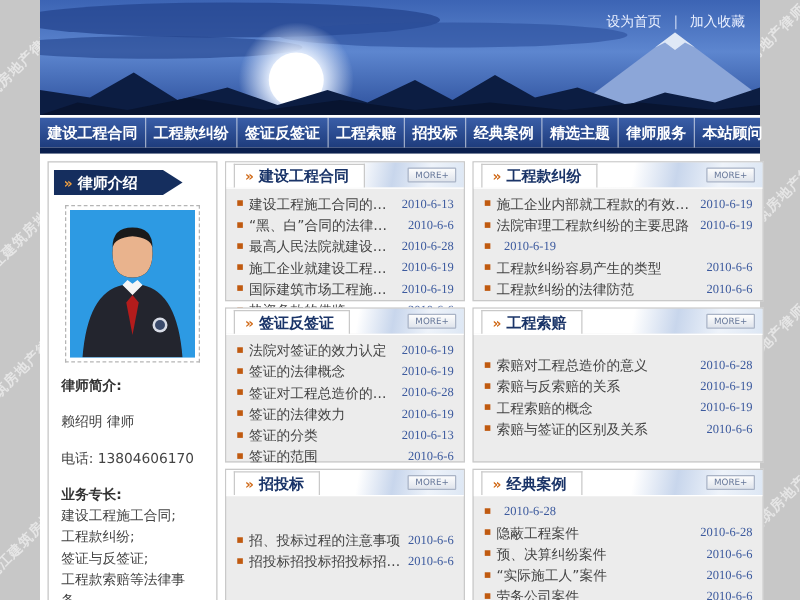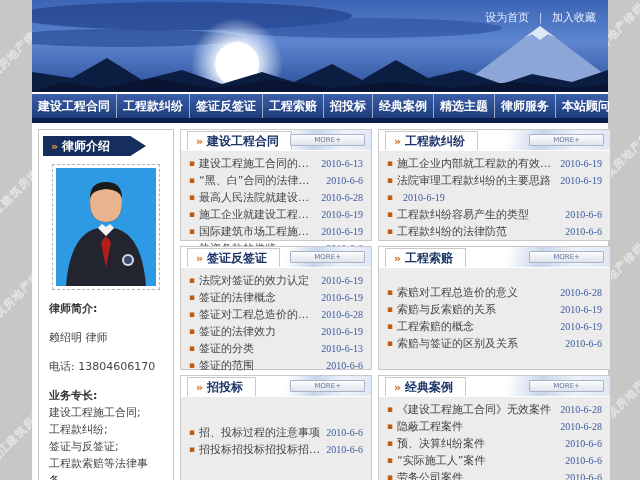--- a/index.html
+++ b/index.html
@@ -52,21 +52,21 @@
   .box { border:1px solid #c9c9c9; background:#ececec; display:flex; flex-direction:column; }
   .h112 { height:112px; } .h124 { height:124px; }
   .box-header { height:21px; flex:0 0 21px; position:relative;
     background:linear-gradient(100deg,#ffffff 55%, #c8d6ec 70%, #eef3fa 85%, #dde7f4 100%);
     border-bottom:1px solid #fff; display:flex; align-items:flex-end; }
   .tab { background:#fff; border:1px solid #c9c9c9; border-bottom:none; margin-left:6px;
     height:19px; padding:0 12px 0 8px; display:flex; align-items:center; }
   .tab .arrow { color:#d06a18; font-weight:bold; font-size:11px; margin-right:4px; }
   .tab .title { color:#1a3468; font-weight:bold; font-size:12px; white-space:nowrap; }
   .more-btn { position:absolute; right:6px; top:4px; font-size:7px; color:#667799;
-    background:linear-gradient(#fdfdfd,#dfe4ec); border:1px solid #aab4c6; padding:1px 23px;
+    background:linear-gradient(#fdfdfd,#dfe4ec); border:1px solid #aab4c6; padding:1px 5px;
     cursor:pointer; border-radius:1px; }
   .box-body { flex:1; display:flex; flex-direction:column; justify-content:center;
     padding:4px 8px 6px 8px; }
   .item { display:flex; align-items:center; font-size:11px; line-height:17px; height:17px; }
   .item .bullet { color:#c05a10; font-size:9px; margin-right:4px; flex:0 0 auto; }
   .item .txt { color:#444; white-space:nowrap; overflow:hidden; text-overflow:ellipsis;
     flex:1; cursor:pointer; }
   .item .date { color:#3c5a9e; font-size:10px; margin-left:6px; flex:0 0 auto;font-family:Liberation Serif, serif; }
 </style>
 </head>
@@ -359,21 +359,20 @@
           <div class="box-header">
             <div class="tab">
               <span class="arrow">»</span>
               <span class="title">经典案例</span>
             </div>
             <span class="more-btn">MORE+</span>
           </div>
           <div class="box-body">
             <div class="item">
                 <span class="bullet">▪</span>
-                <span class="txt">《建设工程施工合同》无效案件</span>
                 <span class="date">2010-6-28</span>
               </div>
             <div class="item">
                 <span class="bullet">▪</span>
                 <span class="txt">隐蔽工程案件</span>
                 <span class="date">2010-6-28</span>
               </div>
             <div class="item">
                 <span class="bullet">▪</span>
                 <span class="txt">预、决算纠纷案件</span>

